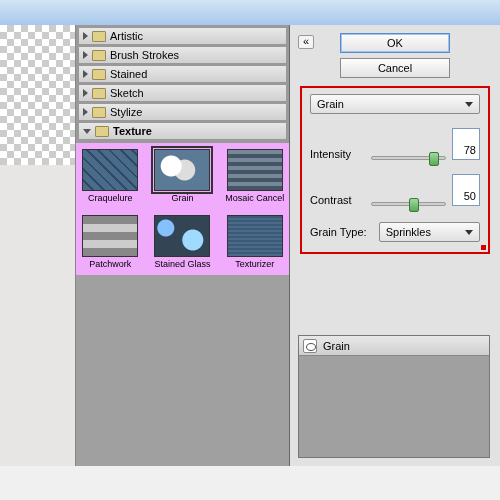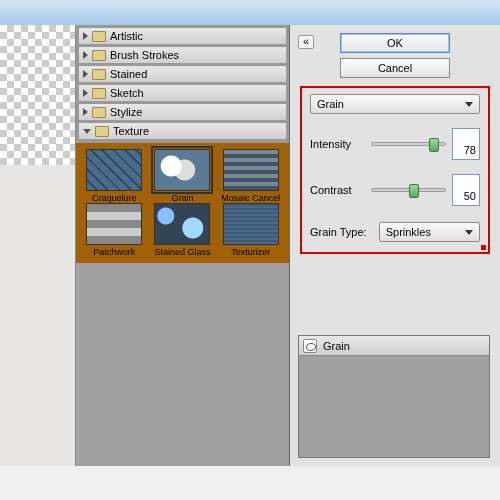--- a/index.html
+++ b/index.html
@@ -7,41 +7,41 @@
 .titlebar{height:25px;background:linear-gradient(#d4e4f7,#a8c8ea)}
 .main{display:flex;height:441px}
 .canvas-col{width:76px;background:#fff repeating-conic-gradient(#ccc 0 25%,#fff 0 50%) 0 0/14px 14px;border-right:1px solid #888;position:relative}
 .canvas-col::after{content:"";position:absolute;left:0;top:140px;right:0;bottom:0;background:#e8e6e4}
 .mid{width:214px;background:#a0a0a0;display:flex;flex-direction:column;border-right:1px solid #666}
 .cat-list{background:#9a9a9a;padding:2px}
 .cat{display:flex;align-items:center;padding:2px 4px;background:linear-gradient(#e8e8e8,#d0d0d0);border:1px solid #999;margin-bottom:1px;cursor:pointer}
 .tri{width:0;height:0;border-top:4px solid transparent;border-bottom:4px solid transparent;border-left:5px solid #555;margin-right:4px}
 .tri.down{border-left:4px solid transparent;border-right:4px solid transparent;border-top:5px solid #555;border-bottom:none;margin-right:4px}
 .folder{width:14px;height:11px;background:#e0d088;border:1px solid #998855;border-radius:1px;margin-right:4px}
-.cat.sel{font-weight:normal}
-.thumbs{background:#a16207;padding:6px 4px;display:grid;grid-template-columns:repeat(3,1fr);gap:0}
+.cat.sel{font-weight:bold}
+.thumbs{background:#f0abfc;padding:6px 4px;display:grid;grid-template-columns:repeat(3,1fr);gap:12px}
 .thumb{display:flex;flex-direction:column;align-items:center}
 .timg{width:56px;height:42px;border:1px solid #333;background:#678;position:relative;overflow:hidden}
 .timg.sel{outline:2px solid #333;outline-offset:1px}
 .tlabel{font-size:9px;margin-top:2px;text-align:center}
 .craq{background:repeating-linear-gradient(45deg,#4a6b8a 0 6px,#2d4a66 6px 8px),repeating-linear-gradient(-45deg,transparent 0 7px,#1a3550 7px 9px)}
 .grain{background:#5a7a95;background-image:radial-gradient(circle at 30% 40%,#fff 0 10px,transparent 11px),radial-gradient(circle at 55% 50%,#ddd 0 10px,transparent 11px)}
 .mosaic{background:repeating-linear-gradient(0deg,#456 0 4px,#789 4px 8px),repeating-linear-gradient(90deg,transparent 0 4px,rgba(0,0,0,.3) 4px 5px)}
 .patch{background:repeating-linear-gradient(0deg,#888 0 8px,#ccc 8px 16px),repeating-linear-gradient(90deg,transparent 0 8px,rgba(0,0,0,.2) 8px 16px)}
 .stglass{background:radial-gradient(circle at 20% 30%,#6af 0 8px,transparent 9px),radial-gradient(circle at 70% 60%,#8cf 0 10px,transparent 11px),#345;background-blend-mode:screen}
 .txtzr{background:repeating-linear-gradient(0deg,#4a6a88 0 2px,#3a5a78 2px 4px)}
 .filler{flex:1;background:#a0a0a0}
 .right{flex:1;background:#e2e2e2;padding:8px 10px;position:relative}
 .collapse{position:absolute;left:8px;top:10px;width:16px;height:14px;border:1px solid #999;background:#f4f4f4;border-radius:2px;text-align:center;line-height:11px;font-size:9px;cursor:pointer}
 .btn{width:110px;height:20px;margin:0 0 5px 40px;background:linear-gradient(#fdfdfd,#e4e4e4);border:1px solid #8a8a8a;border-radius:0;text-align:center;line-height:18px;cursor:pointer}
 .btn.primary{border-color:#5a8ac8;box-shadow:0 0 0 1px #9cc4ee inset}
 .redbox{border:2px solid #d40000;padding:6px 8px 10px;margin-top:8px}
 .dd{width:100%;height:20px;background:linear-gradient(#fafafa,#e0e0e0);border:1px solid #8a8a8a;border-radius:2px;display:flex;align-items:center;padding:0 6px;justify-content:space-between;cursor:pointer}
 .chev{width:0;height:0;border-left:4px solid transparent;border-right:4px solid transparent;border-top:5px solid #333}
-.sld-row{display:flex;align-items:center;margin-top:14px;gap:6px}
+.sld-row{display:flex;align-items:flex-end;margin-top:14px;gap:6px}
 .sld-label{width:55px}
 .sld-track{flex:1;height:4px;background:#cfcfcf;border:1px solid #999;position:relative;border-radius:2px}
 .sld-thumb{position:absolute;top:-5px;width:10px;height:14px;background:linear-gradient(#9fd89f,#5aaa5a);border:1px solid #3a7a3a;border-radius:2px}
 .sld-val{width:28px;height:18px;background:#fff;border:1px solid #7a9ac0;text-align:right;padding:15px 3px}
 .type-row{display:flex;align-items:center;margin-top:16px;gap:12px}
 .dd.small{flex:1}
 .reddot{position:absolute;right:14px;top:220px;width:5px;height:5px;background:#d40000}
 .layers{position:absolute;left:8px;right:10px;top:310px;bottom:8px;background:#a0a0a0;border:1px solid #777}
 .layer-hdr{display:flex;align-items:center;background:linear-gradient(#e8e8e8,#cfcfcf);border-bottom:1px solid #888;height:20px;padding:0 4px;gap:6px}
 .eye{width:14px;height:14px;border:1px solid #888;background:#fff;border-radius:2px;position:relative}

